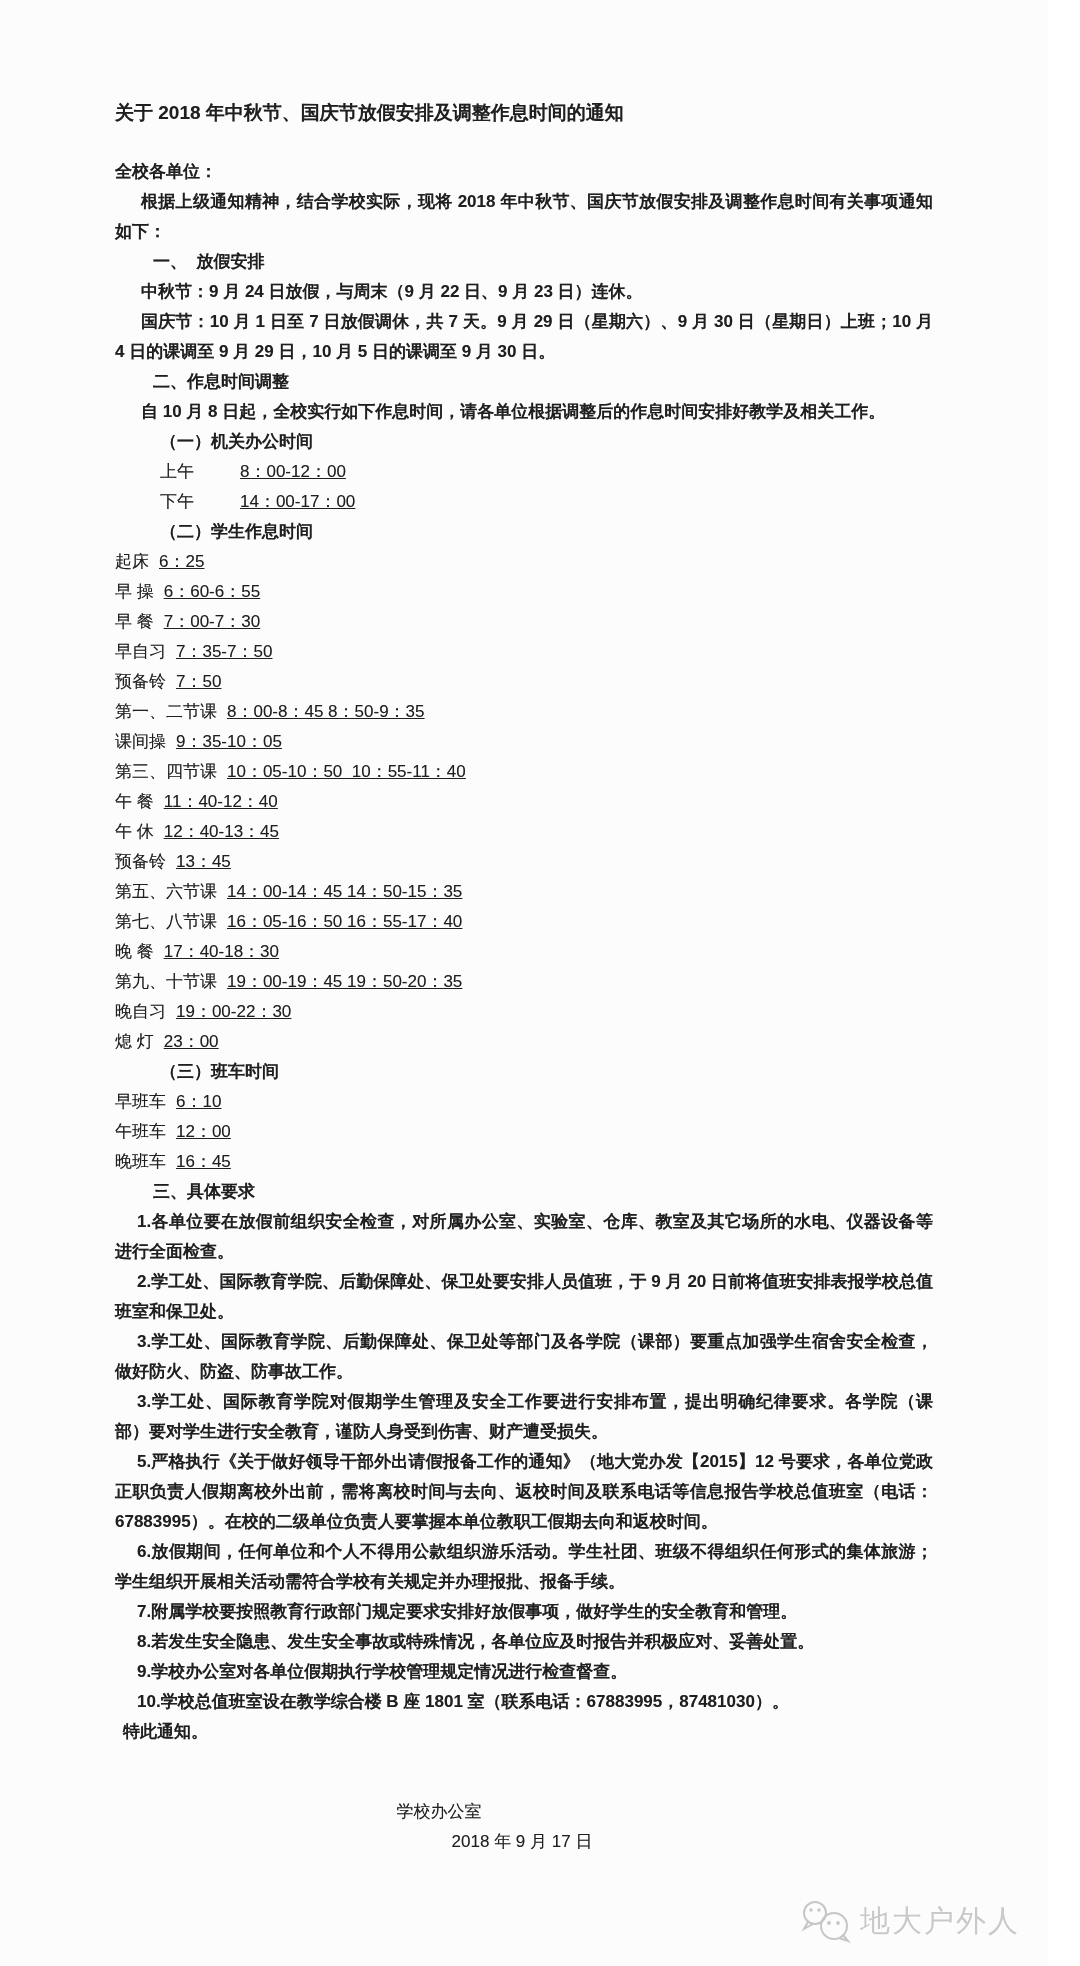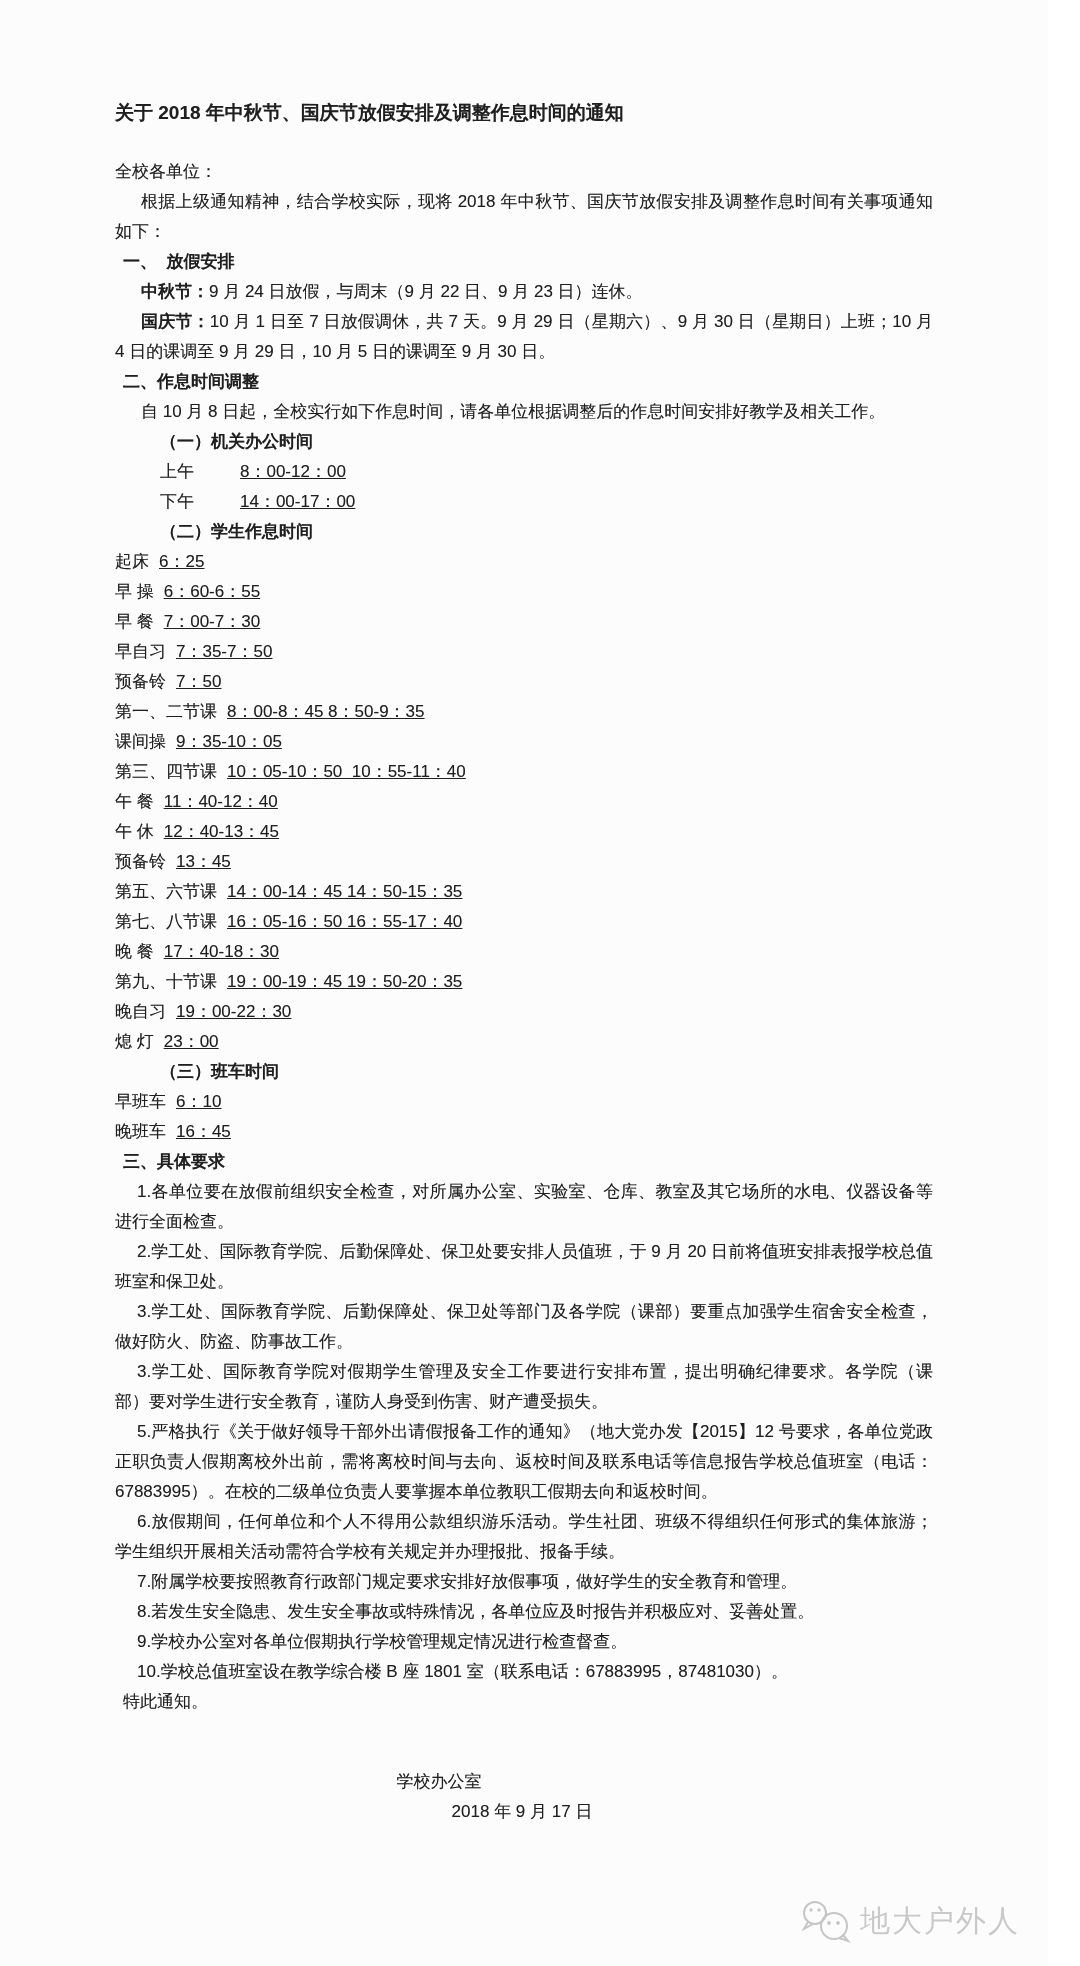--- a/index.html
+++ b/index.html
@@ -11,24 +11,24 @@
   }
   .content{
     padding:98px 115px 0 115px;
     font-size:17px;line-height:30px;text-align:justify;
     text-shadow:0 0 .4px rgba(0,0,0,.35);
   }
   h1.doc-title{
     font-size:19px;line-height:30px;margin:0 0 29px 0;
     font-weight:bold;text-align:left;
   }
-  p{margin:0;}
+  p{margin:0;font-weight:bold;}
   .indent{text-indent:26px;}
   .num{text-indent:22px;}
-  .h-sec{font-weight:bold;margin-left:8px;white-space:pre;text-align:left;}
+  .h-sec{font-weight:bold;margin-left:38px;white-space:pre;text-align:left;}
   .h-sub{font-weight:bold;margin-left:45px;white-space:pre;text-align:left;}
   .sched{text-align:left;}
   .sched .label{white-space:pre;margin-right:10px;}
   .sched .time{white-space:pre;text-decoration:underline;}
   .sched.wide{margin-left:45px;}
   .sched.wide .label{display:inline-block;width:80px;margin-right:0;}
   .closing{text-indent:8px;}
   .sig{margin-top:50px;line-height:30px;text-align:center;}
   .sig-org{padding-right:170px;}
   .sig-date{padding-right:4px;}
@@ -71,20 +71,21 @@
         <div class="sched"><span class="label">午 休</span><span class="time">12：40-13：45</span></div>
         <div class="sched"><span class="label">预备铃</span><span class="time">13：45</span></div>
         <div class="sched"><span class="label">第五、六节课</span><span class="time">14：00-14：45 14：50-15：35</span></div>
         <div class="sched"><span class="label">第七、八节课</span><span class="time">16：05-16：50 16：55-17：40</span></div>
         <div class="sched"><span class="label">晚 餐</span><span class="time">17：40-18：30</span></div>
         <div class="sched"><span class="label">第九、十节课</span><span class="time">19：00-19：45 19：50-20：35</span></div>
         <div class="sched"><span class="label">晚自习</span><span class="time">19：00-22：30</span></div>
         <div class="sched"><span class="label">熄 灯</span><span class="time">23：00</span></div>
         <p class="h-sub">（三）班车时间</p>
         <div class="sched"><span class="label">早班车</span><span class="time">6：10</span></div>
+        <div class="sched"><span class="label">午班车</span><span class="time">12：00</span></div>
         <div class="sched"><span class="label">晚班车</span><span class="time">16：45</span></div>
         <p class="h-sec">三、具体要求</p>
         <p class="num">1.各单位要在放假前组织安全检查，对所属办公室、实验室、仓库、教室及其它场所的水电、仪器设备等进行全面检查。</p>
         <p class="num">2.学工处、国际教育学院、后勤保障处、保卫处要安排人员值班，于 9 月 20 日前将值班安排表报学校总值班室和保卫处。</p>
         <p class="num">3.学工处、国际教育学院、后勤保障处、保卫处等部门及各学院（课部）要重点加强学生宿舍安全检查，做好防火、防盗、防事故工作。</p>
         <p class="num">3.学工处、国际教育学院对假期学生管理及安全工作要进行安排布置，提出明确纪律要求。各学院（课部）要对学生进行安全教育，谨防人身受到伤害、财产遭受损失。</p>
         <p class="num">5.严格执行《关于做好领导干部外出请假报备工作的通知》（地大党办发【2015】12 号要求，各单位党政正职负责人假期离校外出前，需将离校时间与去向、返校时间及联系电话等信息报告学校总值班室（电话：67883995）。在校的二级单位负责人要掌握本单位教职工假期去向和返校时间。</p>
         <p class="num">6.放假期间，任何单位和个人不得用公款组织游乐活动。学生社团、班级不得组织任何形式的集体旅游；学生组织开展相关活动需符合学校有关规定并办理报批、报备手续。</p>
         <p class="num">7.附属学校要按照教育行政部门规定要求安排好放假事项，做好学生的安全教育和管理。</p>
         <p class="num">8.若发生安全隐患、发生安全事故或特殊情况，各单位应及时报告并积极应对、妥善处置。</p>

